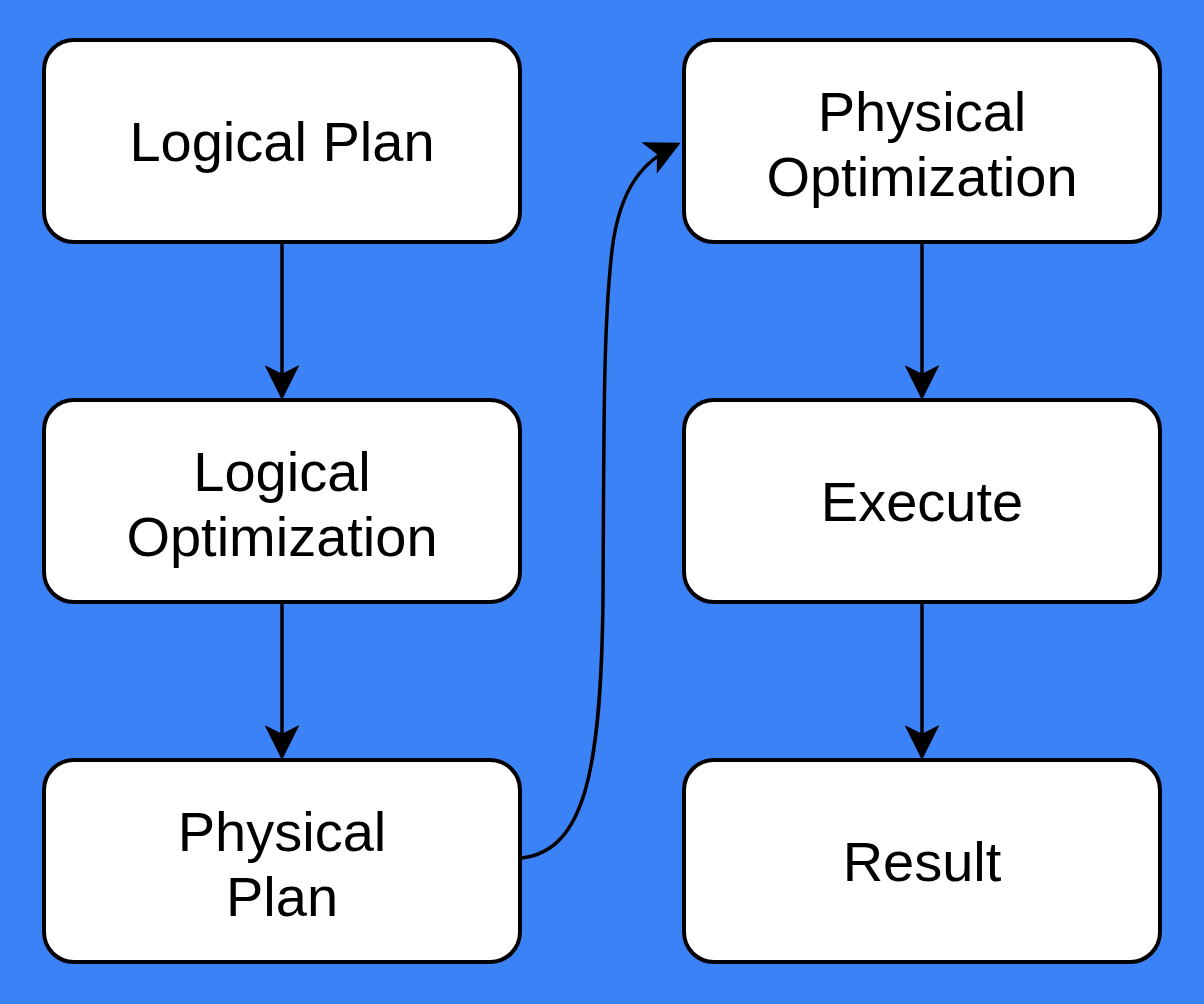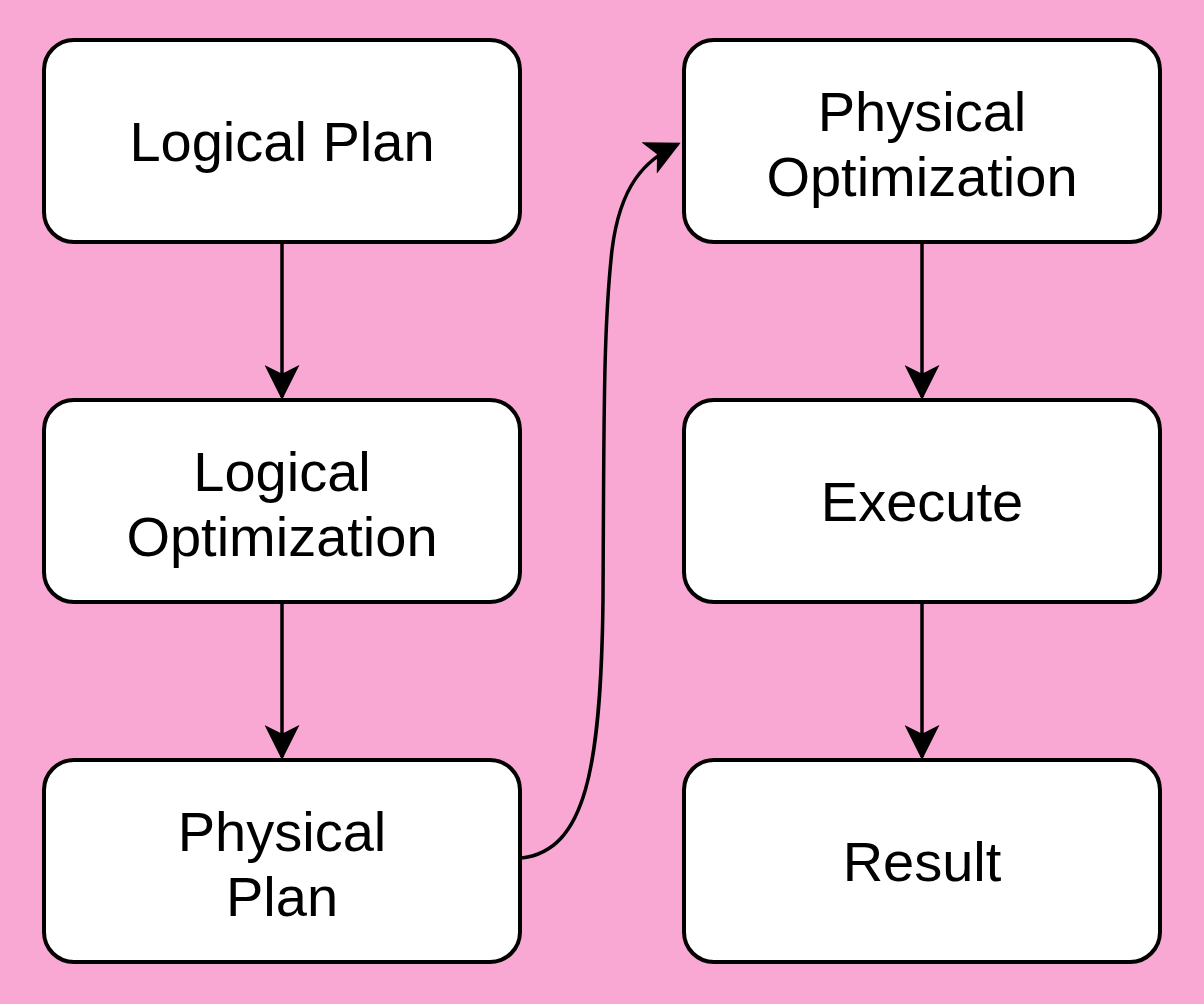--- a/index.html
+++ b/index.html
@@ -3,21 +3,21 @@
 <meta charset="utf-8">
 <style>
   html, body {
     margin: 0;
     padding: 0;
     background: #ffffff;
   }
   .canvas-wrap {
     width: 1204px;
     height: 1004px;
-    background: #f9a8d4;
+    background: #3b82f6;
     overflow: hidden;
     text-align: right;
   }
   svg {
     display: block;
   }
   .node-rect {
     fill: #ffffff;
     stroke: #000000;
     stroke-width: 4;

